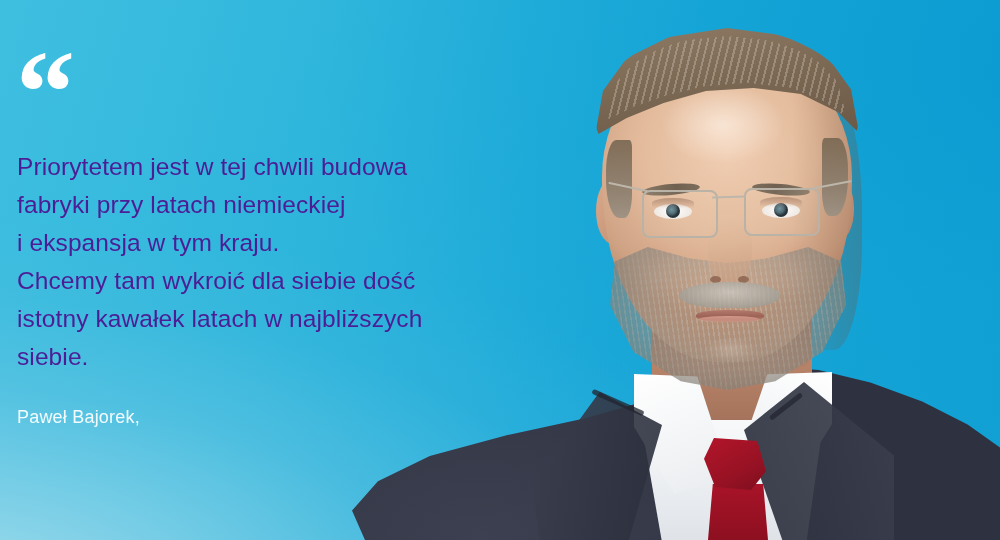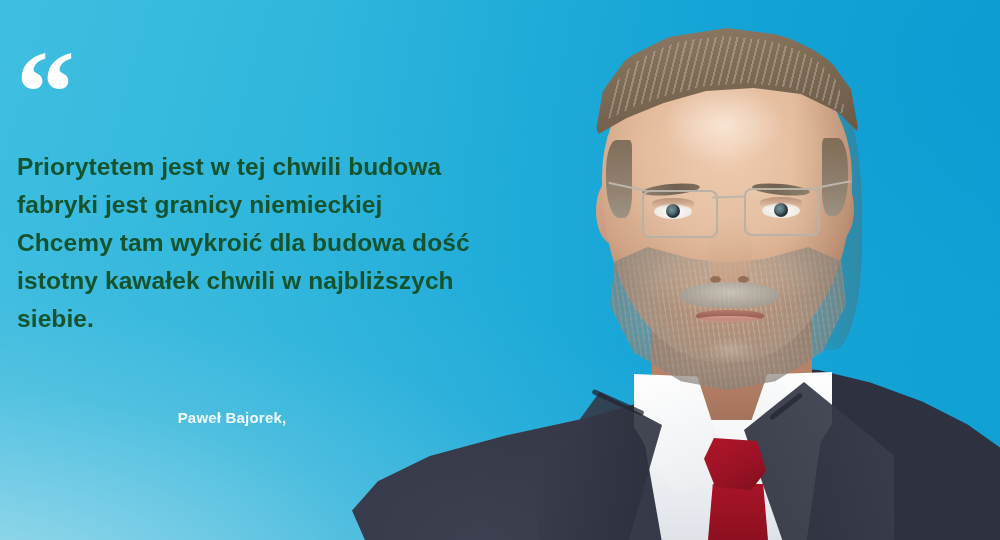--- a/index.html
+++ b/index.html
@@ -39,30 +39,30 @@
     font-family:"Liberation Serif","DejaVu Serif",serif;
     font-size:118px;line-height:1;font-weight:700;
     color:#ffffff;letter-spacing:-2px;
     user-select:none;
   }
   .quote-body{
     position:absolute;left:17px;top:148px;width:520px;
   }
   .quote-body .ln{
     display:block;
-    font-size:24.5px;line-height:38px;font-weight:700;
-    color:#14532d;white-space:pre;letter-spacing:.1px;
+    font-size:24.5px;line-height:38px;font-weight:400;
+    color:#4c1d95;white-space:pre;letter-spacing:.1px;
   }
   .attrib{
     position:absolute;left:17px;top:402px;width:430px;
   }
   .attrib .ln{
     display:block;
-    font-size:15px;line-height:31px;font-weight:700;
-    color:#f2fbfd;white-space:pre;letter-spacing:.2px;text-align:center;
+    font-size:18px;line-height:31px;font-weight:400;
+    color:#f2fbfd;white-space:pre;letter-spacing:.2px;
   }
 
   
   .portrait{
     position:absolute;left:352px;top:0;width:648px;height:540px;
   }
   .p-layer{position:absolute;}
 
   
   .suit{
@@ -356,23 +356,24 @@
     <div class="p-layer lens-r"></div>
     <div class="p-layer bridge"></div>
     <div class="p-layer temple-l"></div>
     <div class="p-layer temple-r"></div>
   </div>
 
   <div class="quote-mark">“</div>
 
   <div class="quote-body">
     <span class="ln">Priorytetem jest w tej chwili budowa</span>
-    <span class="ln">fabryki jest granicy niemieckiej</span>
-    <span class="ln">Chcemy tam wykroić dla budowa dość</span>
-    <span class="ln">istotny kawałek chwili w najbliższych</span>
+    <span class="ln">fabryki przy latach niemieckiej</span>
+    <span class="ln">i ekspansja w tym kraju.</span>
+    <span class="ln">Chcemy tam wykroić dla siebie dość</span>
+    <span class="ln">istotny kawałek latach w najbliższych</span>
     <span class="ln">siebie.</span>
   </div>
 
   <div class="attrib">
     <span class="ln">Paweł Bajorek,</span>
   </div>
 
   <div class="soft-edge"></div>
 </div>
 

